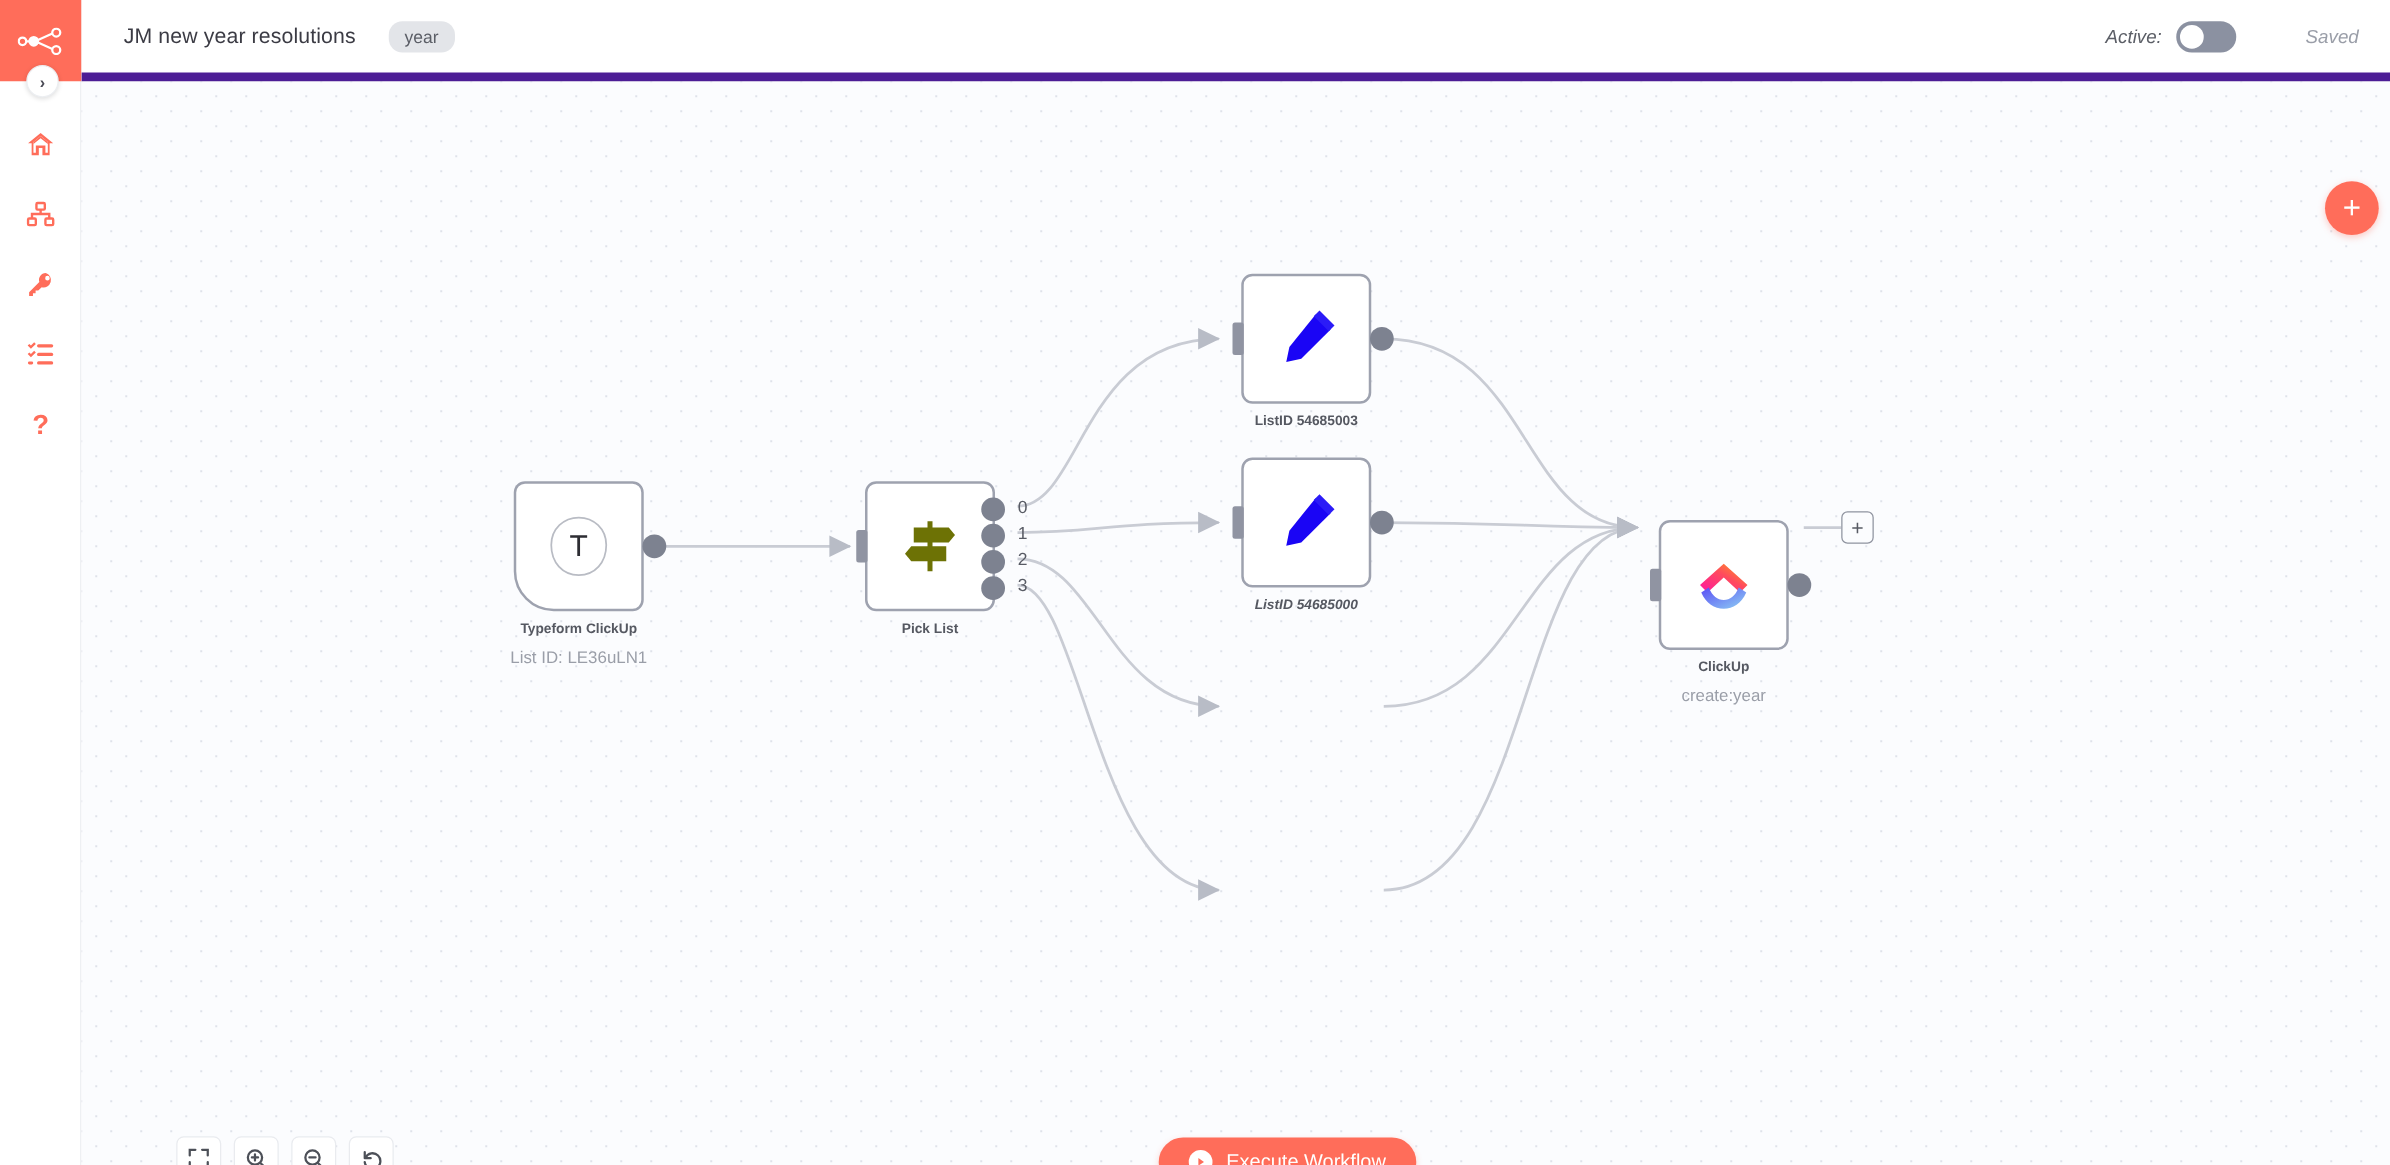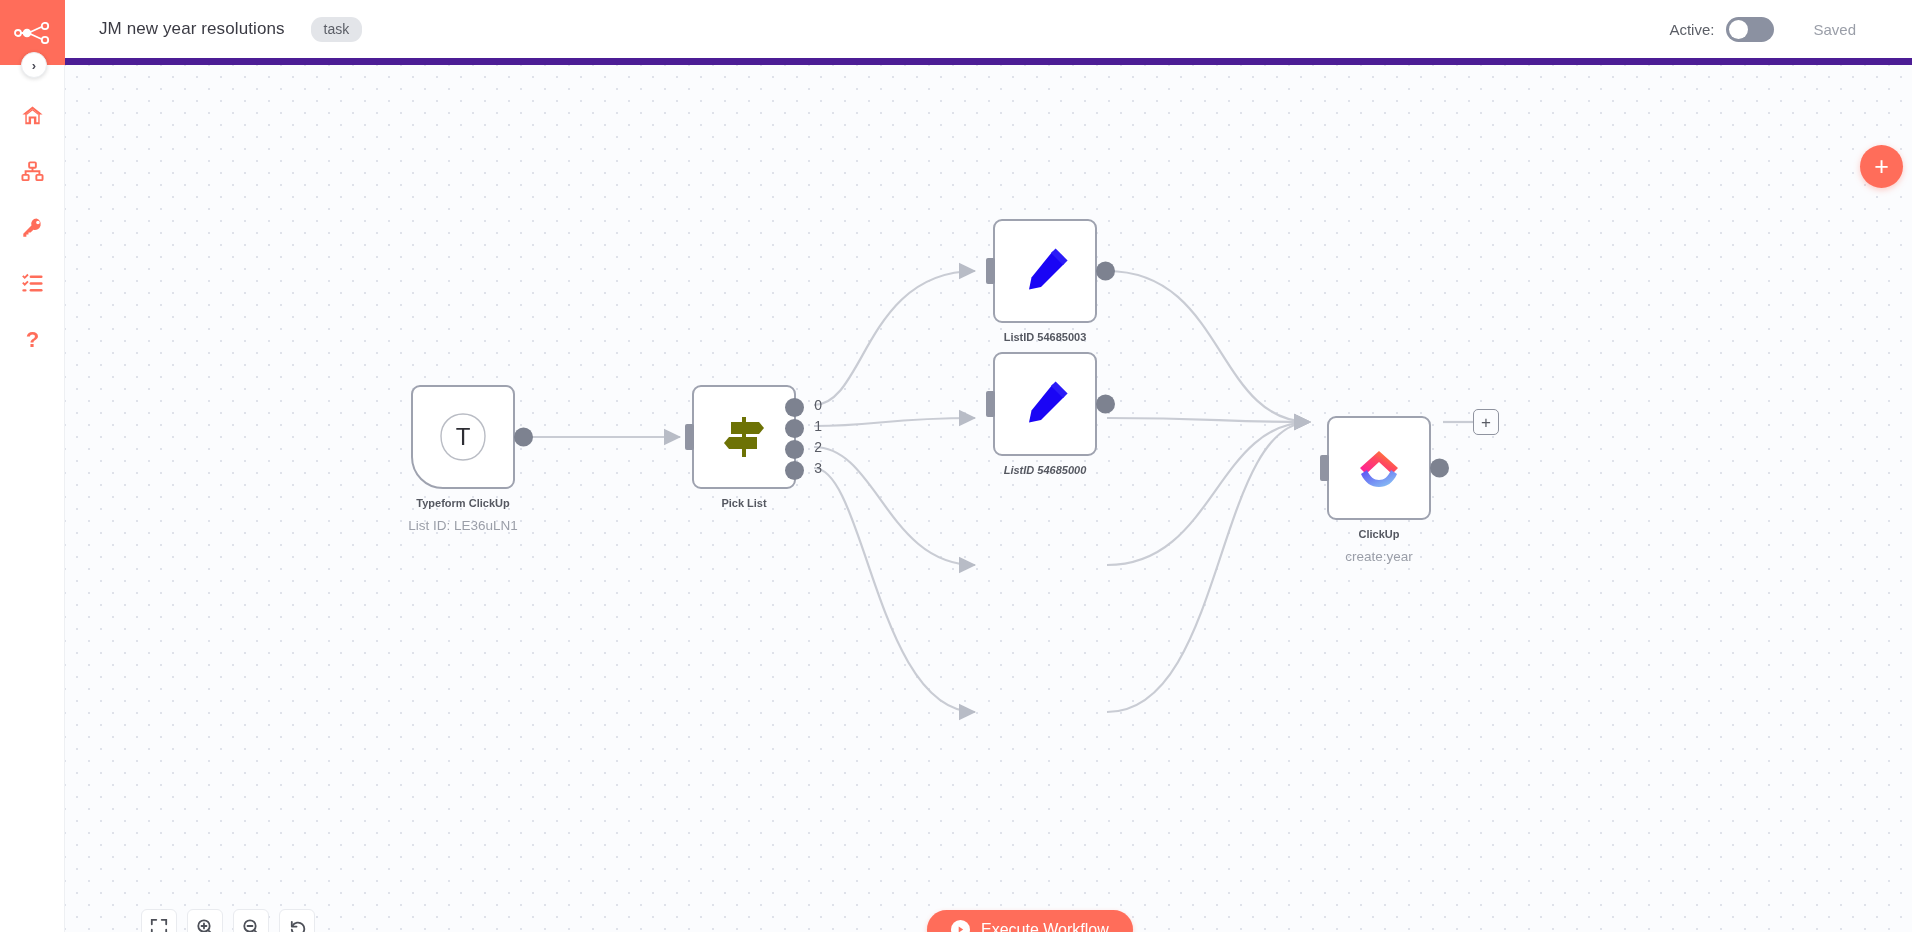--- a/index.html
+++ b/index.html
@@ -47,32 +47,32 @@
     display: flex; align-items: center; z-index: 25;
   }
   #wf-title {
     margin-left: 34px; font-size: 17px; color: #3b3b44; letter-spacing: .1px;
   }
   #wf-tag {
     margin-left: 26px; background: #e3e5e9; color: #5b5e66;
     border-radius: 11px; padding: 4px 13px 5px; font-size: 14px;
   }
   .hdr-right {
-    margin-left: auto; display: flex; align-items: center; padding-right: 56px;
+    margin-left: auto; display: flex; align-items: center; padding-right: 25px; font-style: italic;
   }
   .active-label { font-size: 15px; color: #5b5e66; margin-right: 12px; }
   .toggle {
     width: 48px; height: 25px; border-radius: 13px; background: #8b91a1;
     position: relative; display: inline-block;
   }
   .toggle .knob {
     position: absolute; left: 3px; top: 3px;
     width: 19px; height: 19px; border-radius: 50%; background: #fff;
   }
-  .saved-label { font-size: 15px; color: #9a9ea8; margin-left: 39px; }
+  .saved-label { font-size: 15px; color: #9a9ea8; margin-left: 55px; }
 
   
   #canvas {
     position: absolute; left: 65px; top: 65px;
     width: 1847px; height: 867px;
     background-color: #fbfcfe;
     background-image:
       radial-gradient(circle, #dfe2ea 1px, transparent 1.1px),
       radial-gradient(circle, #dfe2ea 1px, transparent 1.1px);
     background-size: 24px 24px, 24px 24px;
@@ -222,21 +222,21 @@
       <div class="side-item">
         <svg width="23" height="25" viewBox="0 0 24 26">
           <text x="12" y="21" text-anchor="middle" fill="#ff6d5a" font-family="Liberation Sans, sans-serif" font-size="23" font-weight="bold">?</text>
         </svg>
       </div>
     </div>
   </div>
 
   <div id="header">
     <div id="wf-title">JM new year resolutions</div>
-    <div id="wf-tag">task</div>
+    <div id="wf-tag">year</div>
     <div class="hdr-right">
       <span class="active-label">Active:</span>
       <span class="toggle">
         <span class="knob"></span>
       </span>
       <span class="saved-label">Saved</span>
     </div>
   </div>
 
   <div id="canvas">
@@ -312,21 +312,21 @@
           <g fill="#1a05f5">
             <path d="M33.5 6.5 L45.5 18.5 L22 42 L10 44.5 L12.5 32.5 Z"></path>
             <path d="M36.6 3.4 L48.6 15.4 L44 20 L32 8 Z" fill="#2b1bf7"></path>
           </g>
         </svg>
         <div class="port-out"></div>
       </div>
       <div class="node-label">ListID 54685003</div>
     </div>
 
-    <div class="node" style="left:928px; top:287px;font-style:italic;">
+    <div class="node" style="left:928px; top:301px;font-style:italic;">
       <div class="node-box">
         <div class="port-in"></div>
         <svg width="52" height="52" viewBox="0 0 52 52">
           <g fill="#1a05f5">
             <path d="M33.5 6.5 L45.5 18.5 L22 42 L10 44.5 L12.5 32.5 Z"></path>
             <path d="M36.6 3.4 L48.6 15.4 L44 20 L32 8 Z" fill="#2b1bf7"></path>
           </g>
         </svg>
         <div class="port-out"></div>
       </div>

